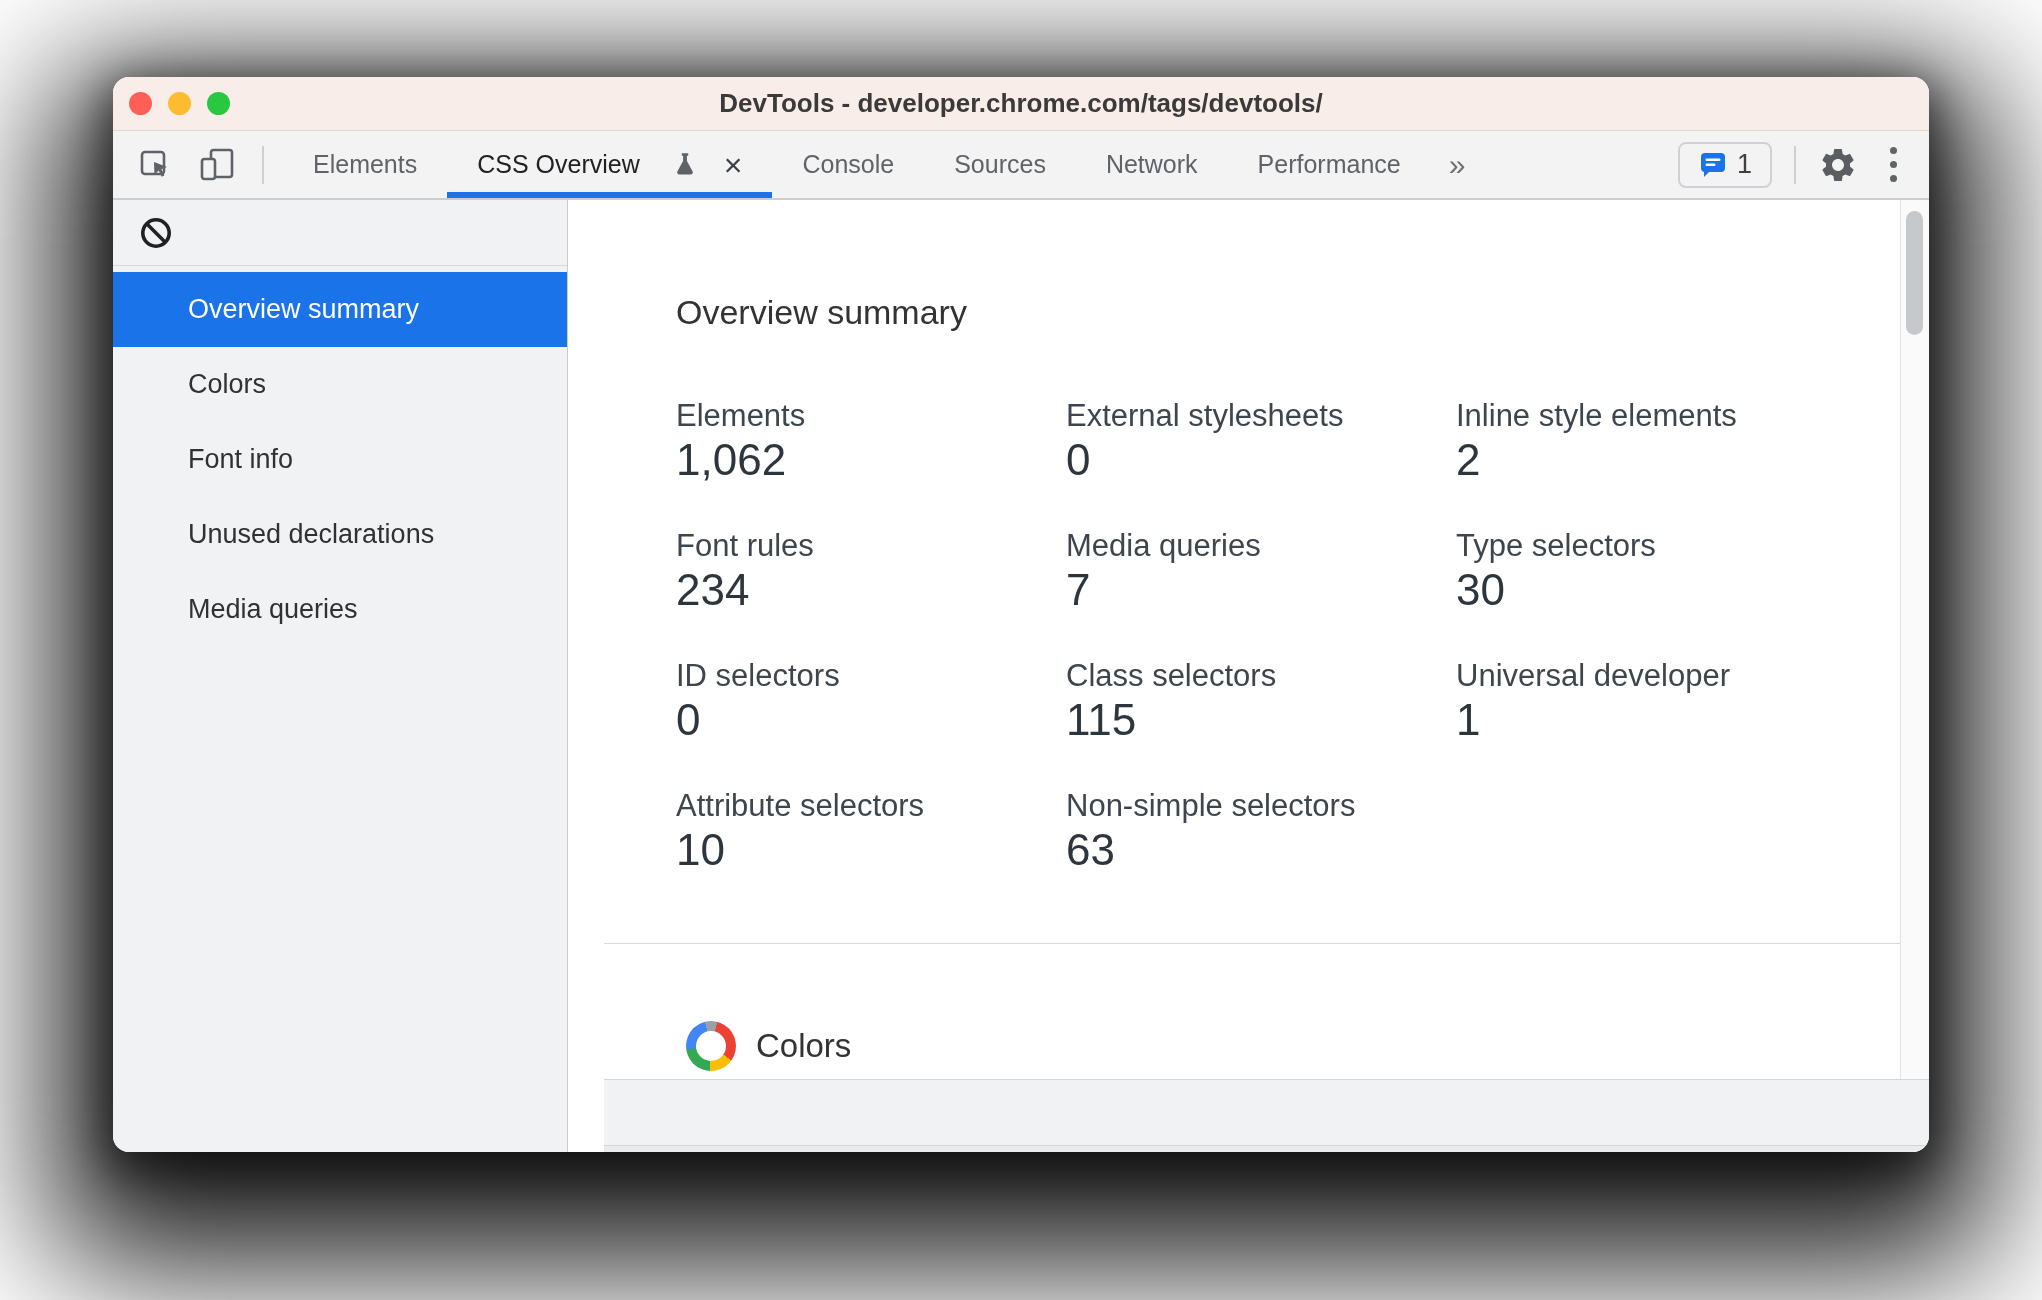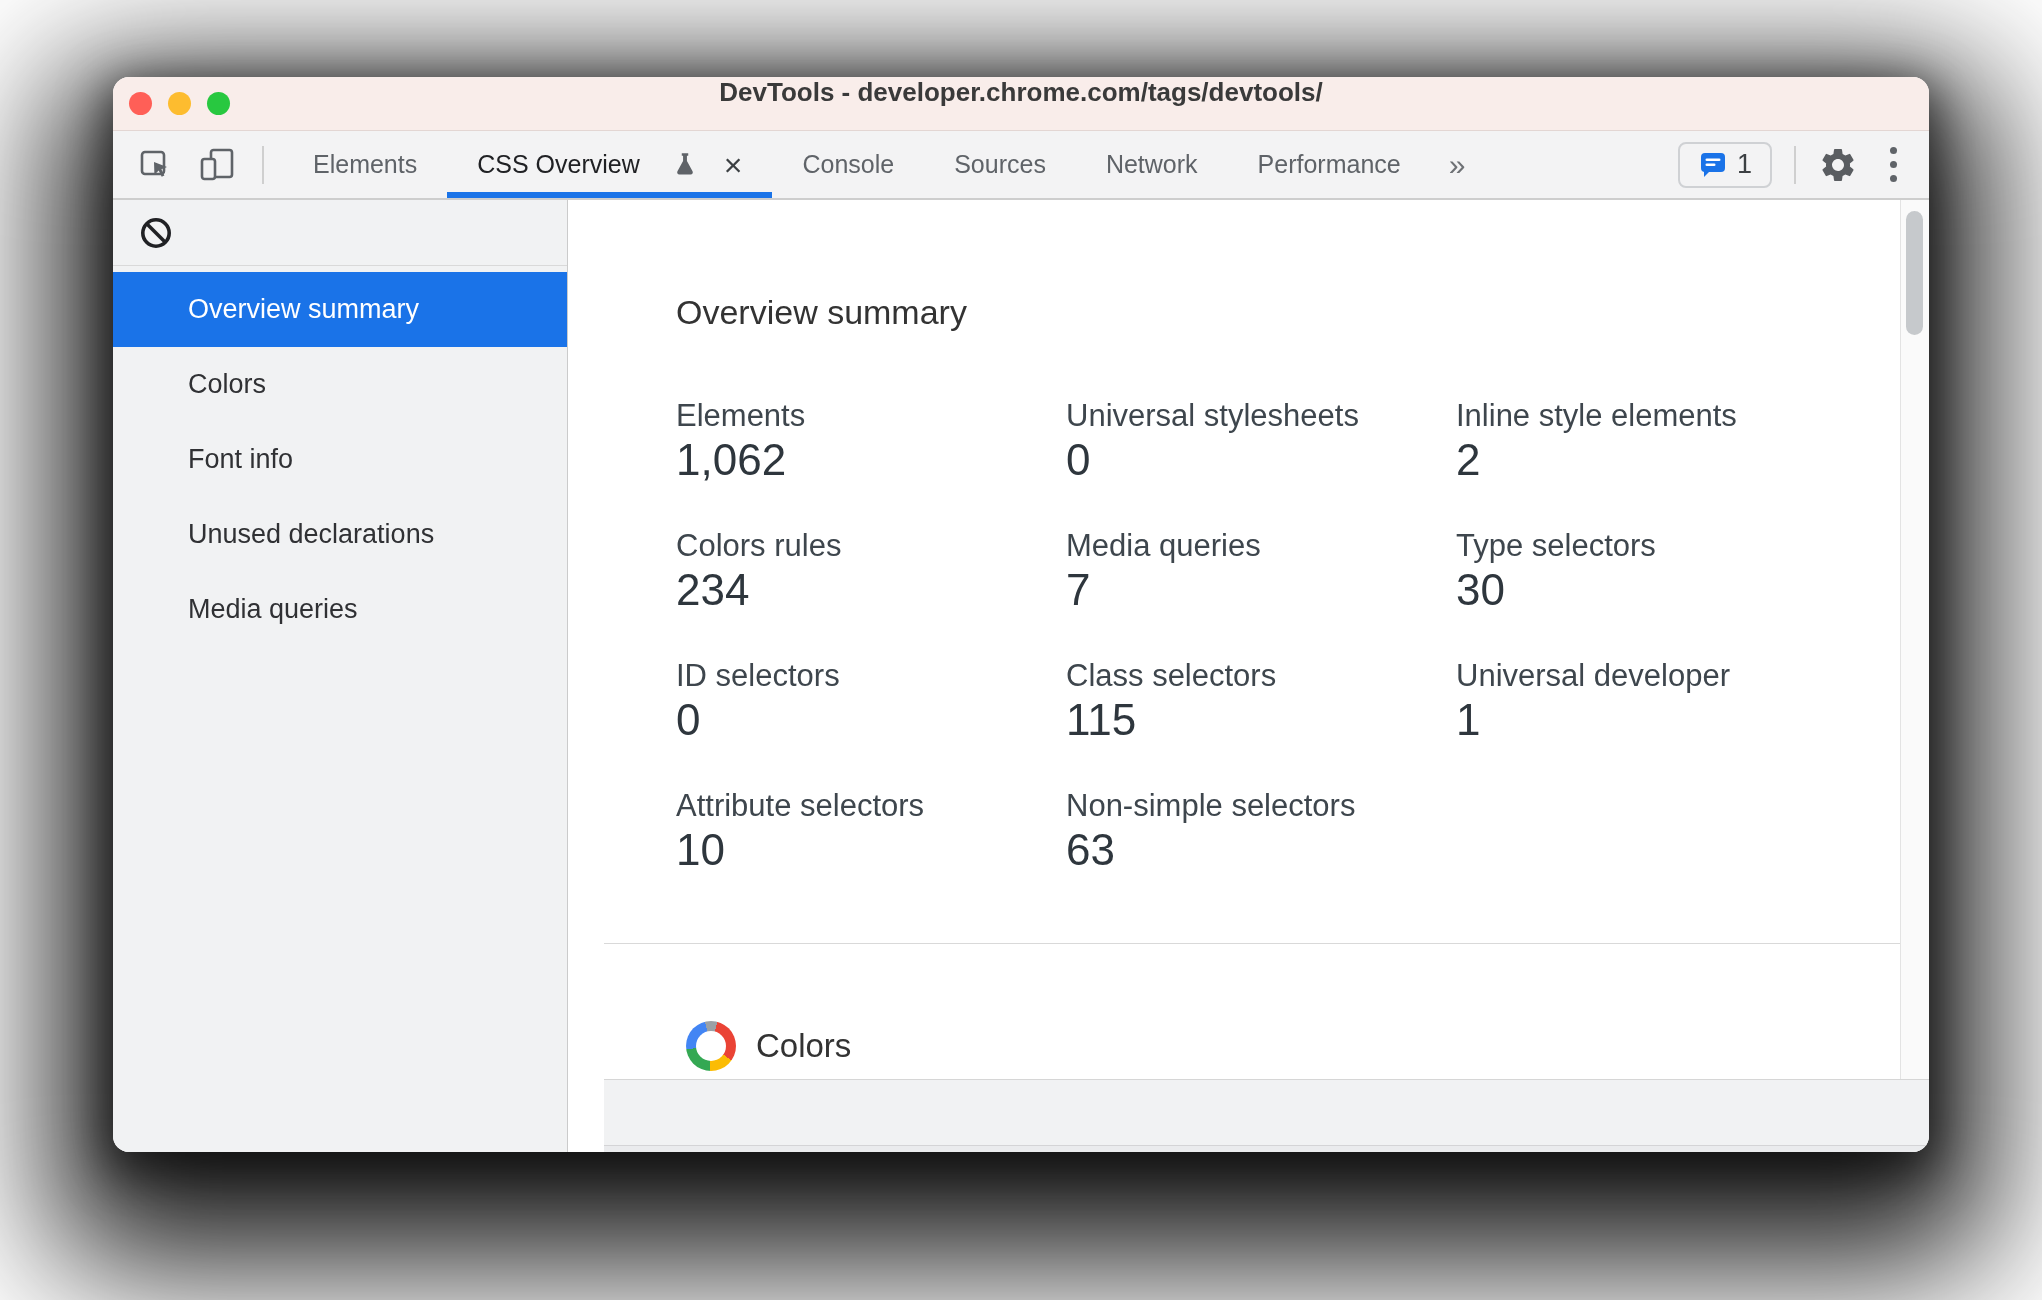--- a/index.html
+++ b/index.html
@@ -11,21 +11,21 @@
   .stage{position:relative;width:2042px;height:1300px;}
   .window{
     position:absolute;left:113px;top:77px;width:1816px;height:1075px;
     border-radius:16px;overflow:hidden;background:#fff;
     box-shadow:0 55px 140px 60px rgba(0,0,0,0.88), 0 12px 45px 8px rgba(0,0,0,0.55);
     display:flex;flex-direction:column;
   }
   
   .titlebar{
     height:53px;flex:0 0 53px;background:#f9edea;border-bottom:1px solid #e3d6d3;
-    position:relative;display:flex;align-items:flex-start;justify-content:center;
+    position:relative;display:flex;align-items:center;justify-content:center;
   }
   .lights{position:absolute;left:16px;top:0;height:53px;display:flex;align-items:center;gap:16px;}
   .light{width:23px;height:23px;border-radius:50%;}
   .light.red{background:#ff5f57;}
   .light.yellow{background:#fdbc2f;}
   .light.green{background:#28c840;}
   .title-text{font-size:26px;font-weight:bold;color:#3a3a3a;}
   
   .toolbar{
     height:67px;flex:0 0 67px;background:#f3f3f4;border-bottom:2px solid #cdcdcd;
@@ -219,29 +219,29 @@
       <div class="main-col">
         <div class="main-content">
           <div class="page-heading">Overview summary</div>
 
           <div class="stats-grid">
             <div class="stat">
               <div class="stat-label">Elements</div>
               <div class="stat-value">1,062</div>
             </div>
             <div class="stat">
-              <div class="stat-label">Universal stylesheets</div>
+              <div class="stat-label">External stylesheets</div>
               <div class="stat-value">0</div>
             </div>
             <div class="stat">
               <div class="stat-label">Inline style elements</div>
               <div class="stat-value">2</div>
             </div>
             <div class="stat">
-              <div class="stat-label">Colors rules</div>
+              <div class="stat-label">Font rules</div>
               <div class="stat-value">234</div>
             </div>
             <div class="stat">
               <div class="stat-label">Media queries</div>
               <div class="stat-value">7</div>
             </div>
             <div class="stat">
               <div class="stat-label">Type selectors</div>
               <div class="stat-value">30</div>
             </div>

